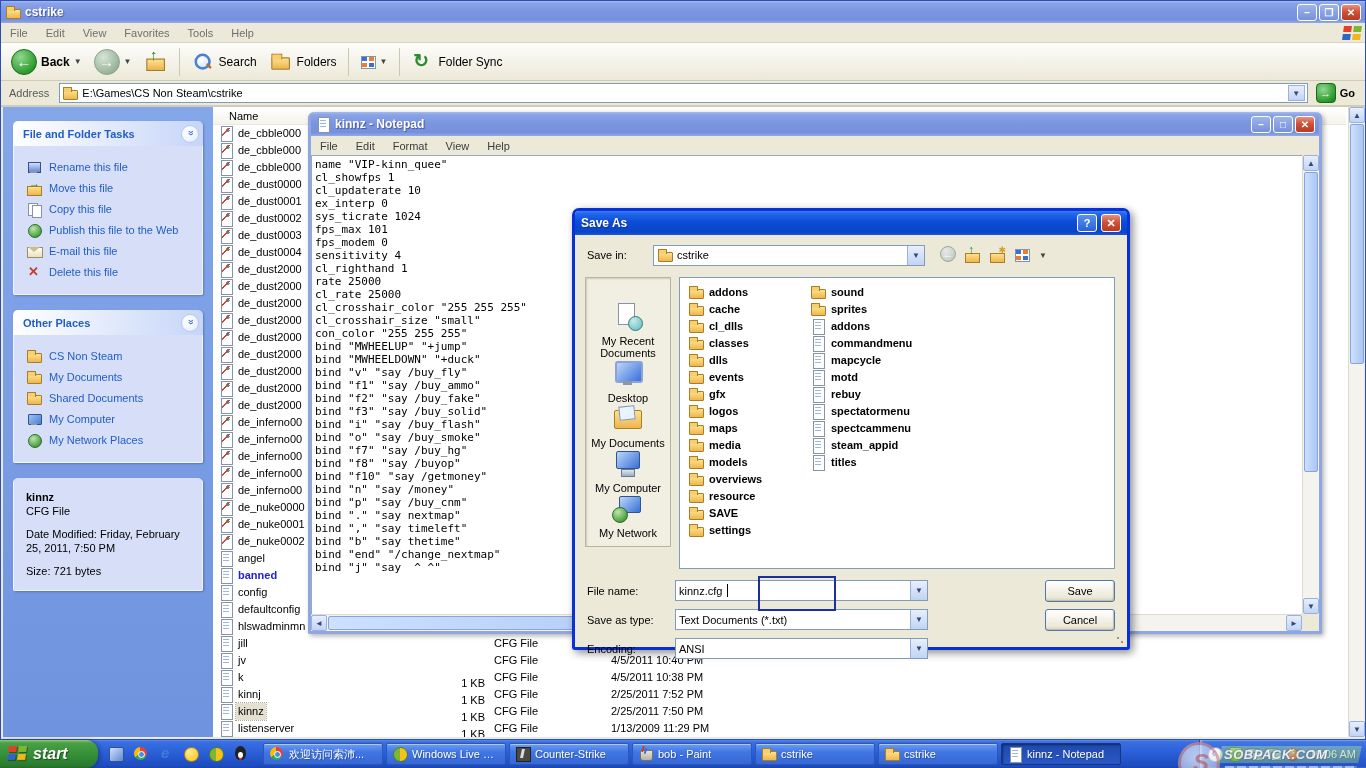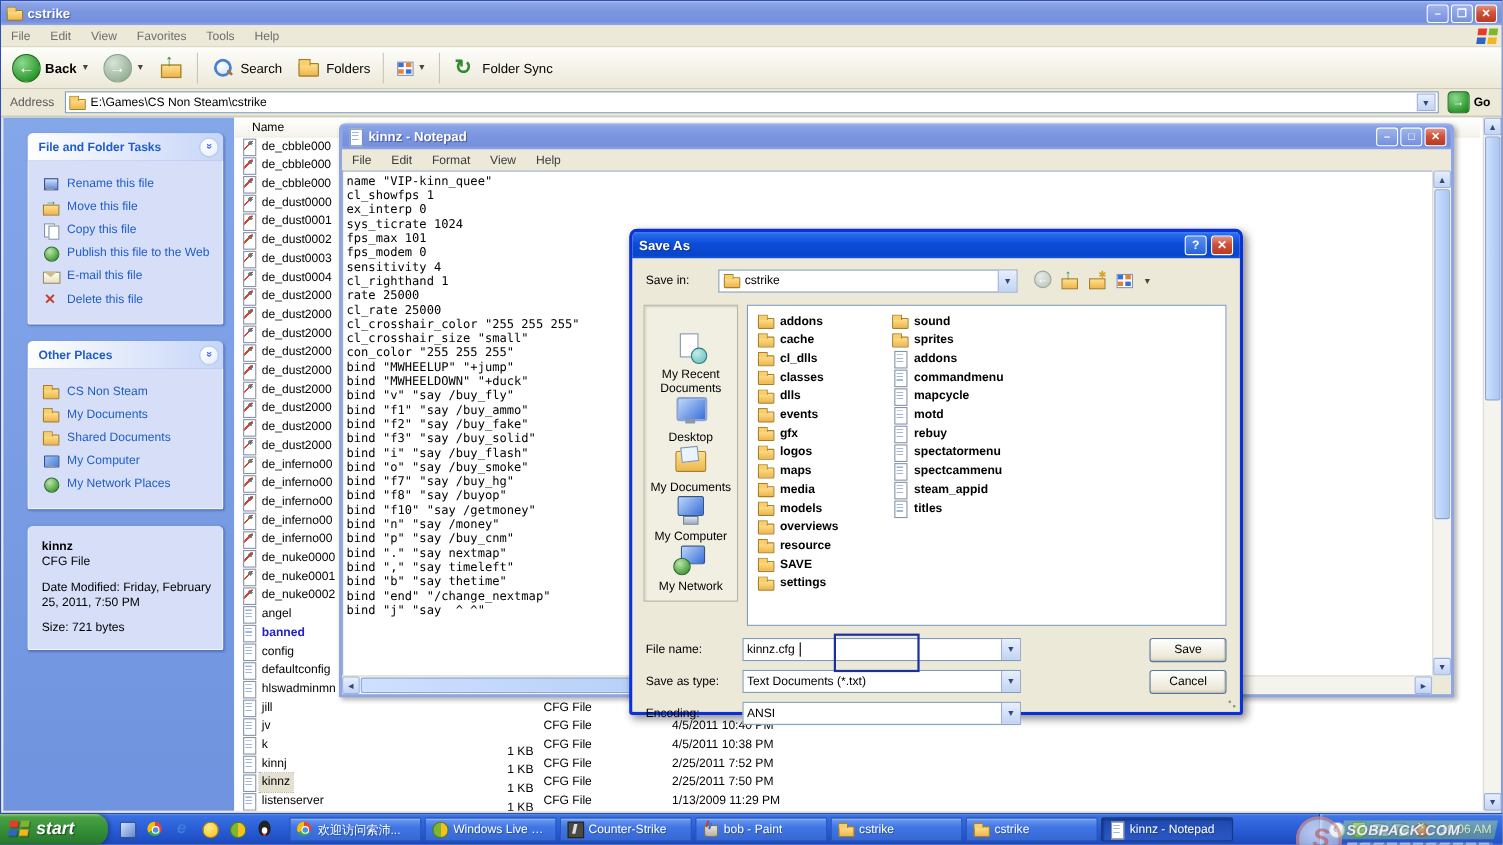--- a/index.html
+++ b/index.html
@@ -81,21 +81,21 @@
   .big-ic .ic{position:absolute;left:3px;top:3px;transform:scale(1.25);}
   .addressbar{position:absolute;left:0;top:80px;right:0;height:26px;background:#ece9d8;border-bottom:2px solid #cfccbc;display:flex;align-items:center;padding:0 2px;gap:4px;}
   .addr-label{color:#5a5a5a;padding:0 6px;}
   .addr-box{flex:1;height:20px;background:#fff;border:1px solid #7f9db9;display:flex;align-items:center;padding:0 2px;gap:4px;}
   .addr-text{font-size:11px;color:#000;}
   .addr-drop{margin-left:auto;width:17px;height:16px;background:linear-gradient(#e8effc,#c2d3f3);border:1px solid #9ab0e0;color:#33477a;font-size:8px;text-align:center;line-height:15px;}
   .go-btn{display:flex;align-items:center;gap:4px;padding:0 8px 0 4px;font-weight:bold;}
   .go-arrow{width:20px;height:20px;border-radius:4px;background:radial-gradient(circle at 35% 30%,#8fd98f,#2f9a2f 70%,#1d7a1d);border:1px solid #1a6a1a;color:#fff;text-align:center;line-height:19px;font-weight:bold;}
   .ex-body{position:absolute;left:2px;top:106px;right:2px;bottom:2px;background:#fff;}
   .sidebar{position:absolute;left:0;top:0;bottom:0;width:210px;background:linear-gradient(180deg,#84a7ea,#6f93de);padding:14px 10px;overflow:hidden;}
-  .panel{margin-bottom:15px;border-radius:5px 5px 2px 2px;overflow:hidden;box-shadow:1px 1px 2px rgba(30,50,120,.35);margin-left:12px;}
+  .panel{margin-bottom:15px;border-radius:5px 5px 2px 2px;overflow:hidden;box-shadow:1px 1px 2px rgba(30,50,120,.35);}
   .panel-hd{height:25px;background:linear-gradient(90deg,#ffffff,#c6d5f8);display:flex;align-items:center;padding:0 4px 0 10px;color:#215dc6;font-weight:bold;}
   .chev{margin-left:auto;width:18px;height:18px;border-radius:50%;background:radial-gradient(circle at 35% 30%,#fff,#e4ecfb);border:1px solid #b5c8f0;color:#3b6fd8;font-weight:bold;font-size:10px;display:flex;align-items:center;justify-content:center;}
   .chev span{transform:rotate(-90deg);display:block;letter-spacing:-1px;}
   .panel-bd{background:#d6dff7;padding:10px 4px 12px 12px;border:1px solid rgba(255,255,255,.7);border-top:none;}
   .task-item{display:flex;align-items:center;gap:7px;min-height:21px;color:#215dc6;cursor:pointer;}
   .details-bd{background:#d6dff7;padding:12px 8px 12px 12px;border:1px solid rgba(255,255,255,.7);border-top:none;color:#000;line-height:14px;}
   .d-name{font-weight:bold;}
   .d-block{margin-top:9px;}
 
   .filelist{position:absolute;left:210px;top:0;right:17px;bottom:0;background:#fff;overflow:hidden;}
@@ -525,20 +525,21 @@
   <div class="np-menu">
       <span class="menu-item">File</span>
       <span class="menu-item">Edit</span>
       <span class="menu-item">Format</span>
       <span class="menu-item">View</span>
       <span class="menu-item">Help</span>
     </div>
   <div class="np-text" id="np-text">
       <div class="np-line">name "VIP-kinn_quee"</div>
       <div class="np-line">cl_showfps 1</div>
+      <div class="np-line">cl_updaterate 10</div>
       <div class="np-line">ex_interp 0</div>
       <div class="np-line">sys_ticrate 1024</div>
       <div class="np-line">fps_max 101</div>
       <div class="np-line">fps_modem 0</div>
       <div class="np-line">sensitivity 4</div>
       <div class="np-line">cl_righthand 1</div>
       <div class="np-line">rate 25000</div>
       <div class="np-line">cl_rate 25000</div>
       <div class="np-line">cl_crosshair_color "255 255 255"</div>
       <div class="np-line">cl_crosshair_size "small"</div>

